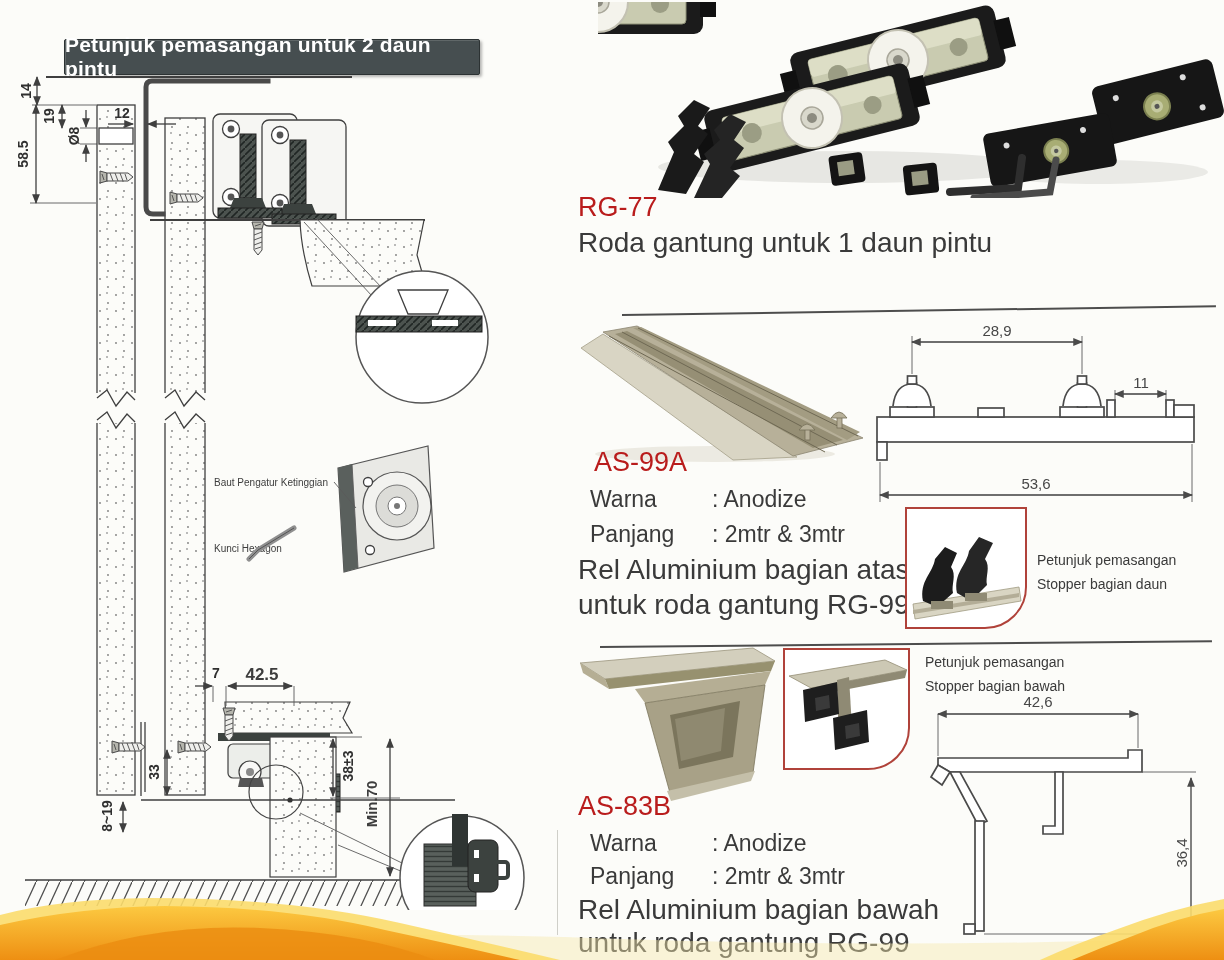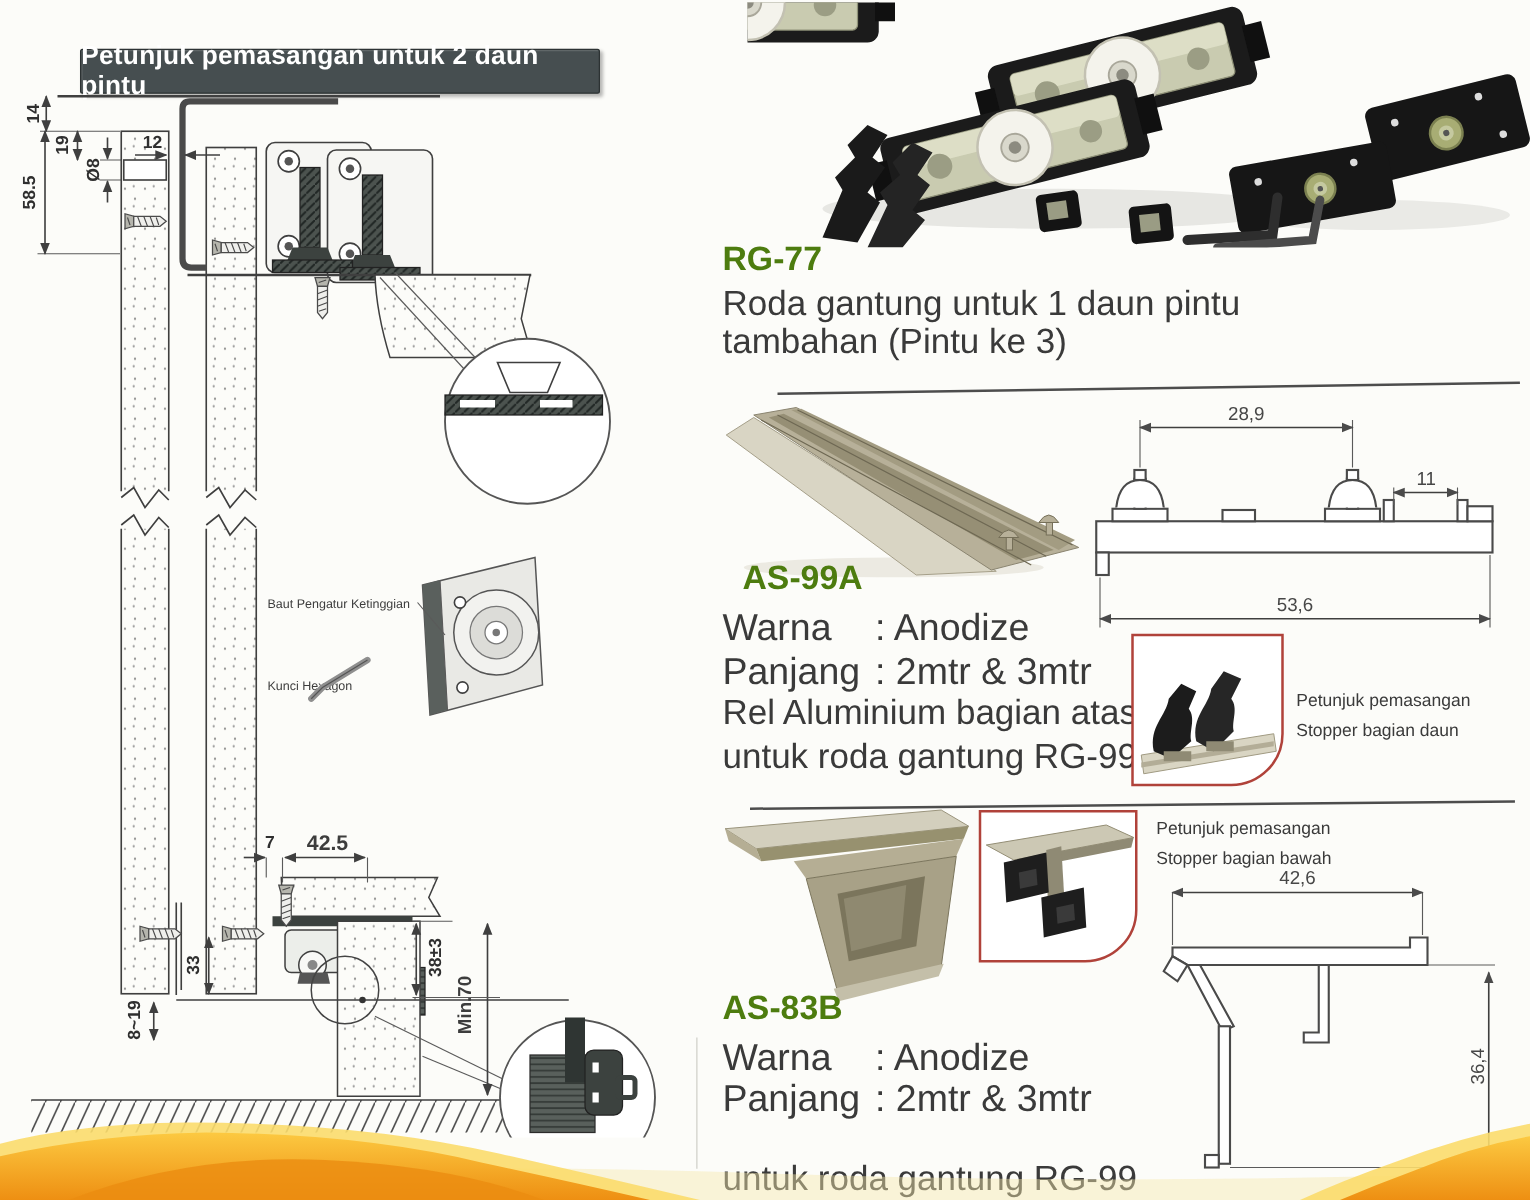--- a/index.html
+++ b/index.html
@@ -3,23 +3,23 @@
 <meta charset="utf-8">
 <style>
   html,body{margin:0;padding:0;background:#e8e8e6;}
   #page{position:relative;width:1224px;height:960px;background:#fcfcf9;overflow:hidden;
         font-family:"Liberation Sans",sans-serif;color:#333;}
   .abs{position:absolute;}
   .badge{position:absolute;left:64px;top:7px;width:414px;height:34px;background:#464e50;
          color:#fff;font-weight:bold;font-size:21px;display:flex;align-items:center;justify-content:center;
          border:1px solid #2c3233;border-radius:2px;letter-spacing:.2px;
          box-shadow:inset 1px 1px 0 rgba(255,255,255,.14), 2px 2px 3px rgba(0,0,0,.28);margin-top:32px;}
-  .code{position:absolute;font-size:27px;font-weight:bold;color:#4d7c0f;line-height:30px;}
+  .code{position:absolute;font-size:27px;font-weight:normal;color:#b91c1c;line-height:30px;}
   .body-line{position:absolute;font-size:28px;color:#3a3a3a;line-height:28px;white-space:nowrap;}
-  .spec-row{position:absolute;display:flex;font-size:30px;color:#3a3a3a;white-space:nowrap;}
+  .spec-row{position:absolute;display:flex;font-size:23px;color:#3a3a3a;white-space:nowrap;margin-left:12px;}
   .spec-label{width:122px;}
   .note-line{position:absolute;font-size:14px;color:#3a3a3a;line-height:23px;white-space:nowrap;}
   .divider{position:absolute;height:2px;background:#4d4d4d;transform-origin:left center;}
   .redbox{position:absolute;background:#fff;border:2px solid #b0423a;border-radius:0 0 42px 0;overflow:hidden;}
   .foldline{position:absolute;width:1px;background:#cfcfc9;}
   svg text{font-family:"Liberation Sans",sans-serif;fill:#3d3d3d;}
   .ln{stroke:#3f3f3f;stroke-width:1.3;fill:none;}
   .ln2{stroke:#3f3f3f;stroke-width:2;fill:none;}
   .thin{stroke:#5a5a5a;stroke-width:0.9;fill:none;}
   .wh{fill:#ffffff;stroke:#3f3f3f;stroke-width:1.3;}
@@ -270,21 +270,20 @@
     <rect x="306" y="162" width="34" height="30" rx="4" transform="rotate(-6 323 177)" fill="#141414"></rect>
     <rect x="314" y="169" width="16" height="14" transform="rotate(-6 323 177)" fill="#9a9c84"></rect>
     <g>
       <path d="M352,190 L420,186 L424,156" stroke="#2e2e2e" stroke-width="8" fill="none" stroke-linecap="round"></path>
       <path d="M376,196 L452,190 L458,158" stroke="#4b4b4b" stroke-width="7" fill="none" stroke-linecap="round"></path>
     </g>
   </svg>
 
   <div class="code" style="left:578px;top:192px">RG-77</div>
   <div class="body-line" style="left:578px;top:229px">Roda gantung untuk 1 daun pintu</div>
-  <div class="body-line" style="left:578px;top:259px">tambahan (Pintu ke 3)</div>
 
   <div class="divider" style="left:622px;top:314px;width:594px;transform:rotate(-0.85deg);"></div>
 
   <svg class="abs" style="left:575px;top:310px" width="295" height="152" viewBox="0 0 295 152">
     <ellipse cx="140" cy="144" rx="120" ry="8" fill="#eceae2"></ellipse>
     <polygon points="6,38 28,24 222,147 158,150" fill="#d9d5c4" stroke="#a59f89" stroke-width="0.8"></polygon>
     <polygon points="28,22 62,16 288,128 218,146" fill="#b7b099" stroke="#8a8470" stroke-width="0.8"></polygon>
     <polygon points="40,24 52,21 268,130 238,138" fill="#968f75"></polygon>
     <polygon points="58,18 66,17 285,122 272,130" fill="#a39c82"></polygon>
     <path d="M34,26 L250,142 M47,22 L262,135 M63,18 L283,126" stroke="#6e6853" stroke-width="1" fill="none"></path>
@@ -410,20 +409,21 @@
 
   <div class="code" style="left:578px;top:791px">AS-83B</div>
   <div class="spec-row" style="left:578px;top:830px">
     <span class="spec-label">Warna</span>
     <span class="spec-value">: Anodize</span>
   </div>
   <div class="spec-row" style="left:578px;top:863px">
     <span class="spec-label">Panjang</span>
     <span class="spec-value">: 2mtr &amp; 3mtr</span>
   </div>
+  <div class="body-line" style="left:578px;top:896px">Rel Aluminium bagian bawah</div>
   <div class="body-line" style="left:578px;top:929px">untuk roda gantung RG-99</div>
 
   <svg class="abs" style="left:0;top:885px" width="1224" height="75" viewBox="0 0 1224 75">
     <defs>
       <linearGradient id="wg" x1="0" y1="0" x2="0" y2="1">
         <stop offset="0" stop-color="#fcc941"></stop>
         <stop offset="1" stop-color="#ee8f12"></stop>
       </linearGradient>
     </defs>
     <path d="M0,75 L0,62 Q300,42 620,54 Q920,64 1224,52 L1224,75 Z" fill="#f7e9ad" opacity="0.45"></path>

